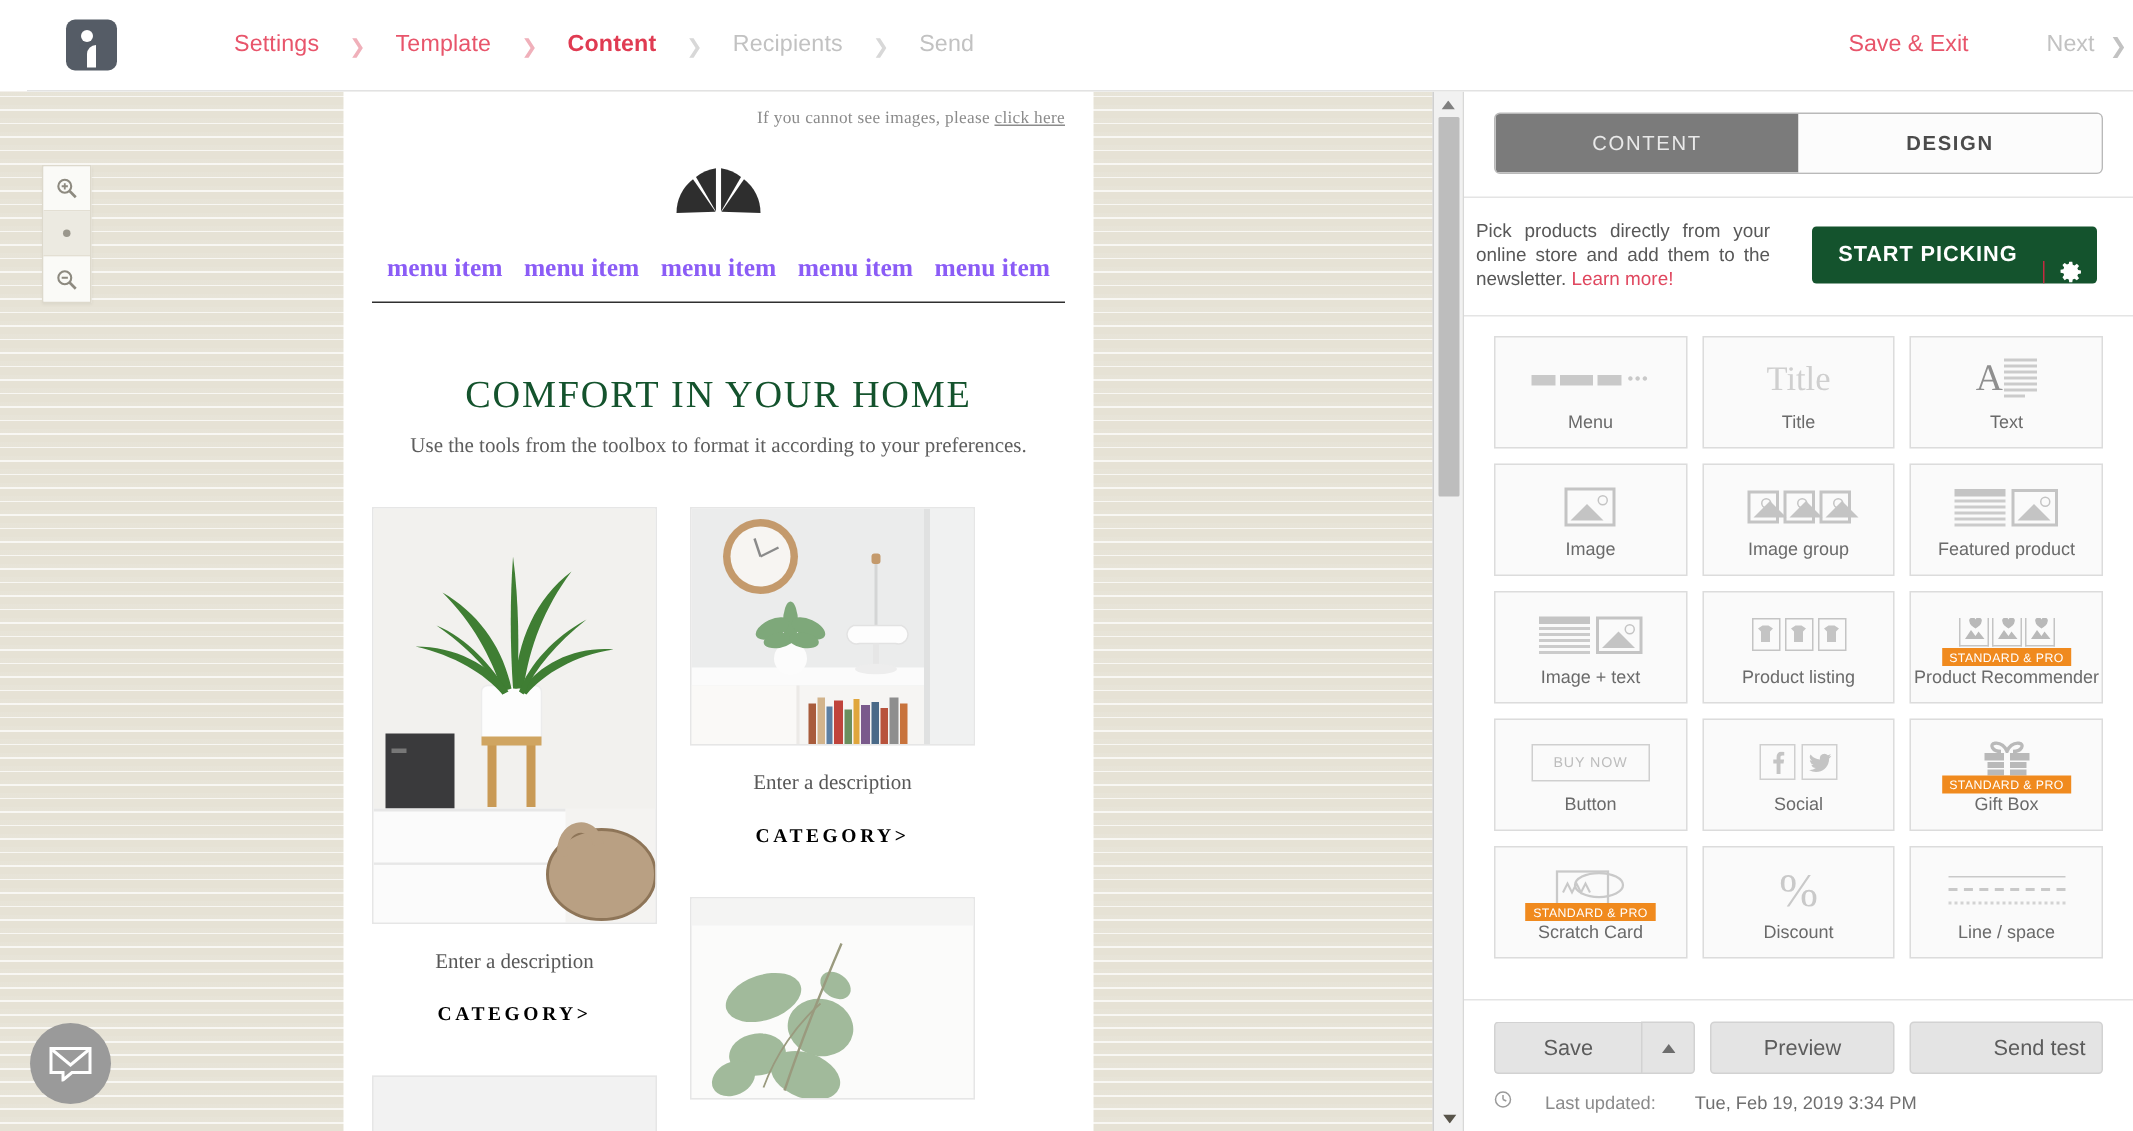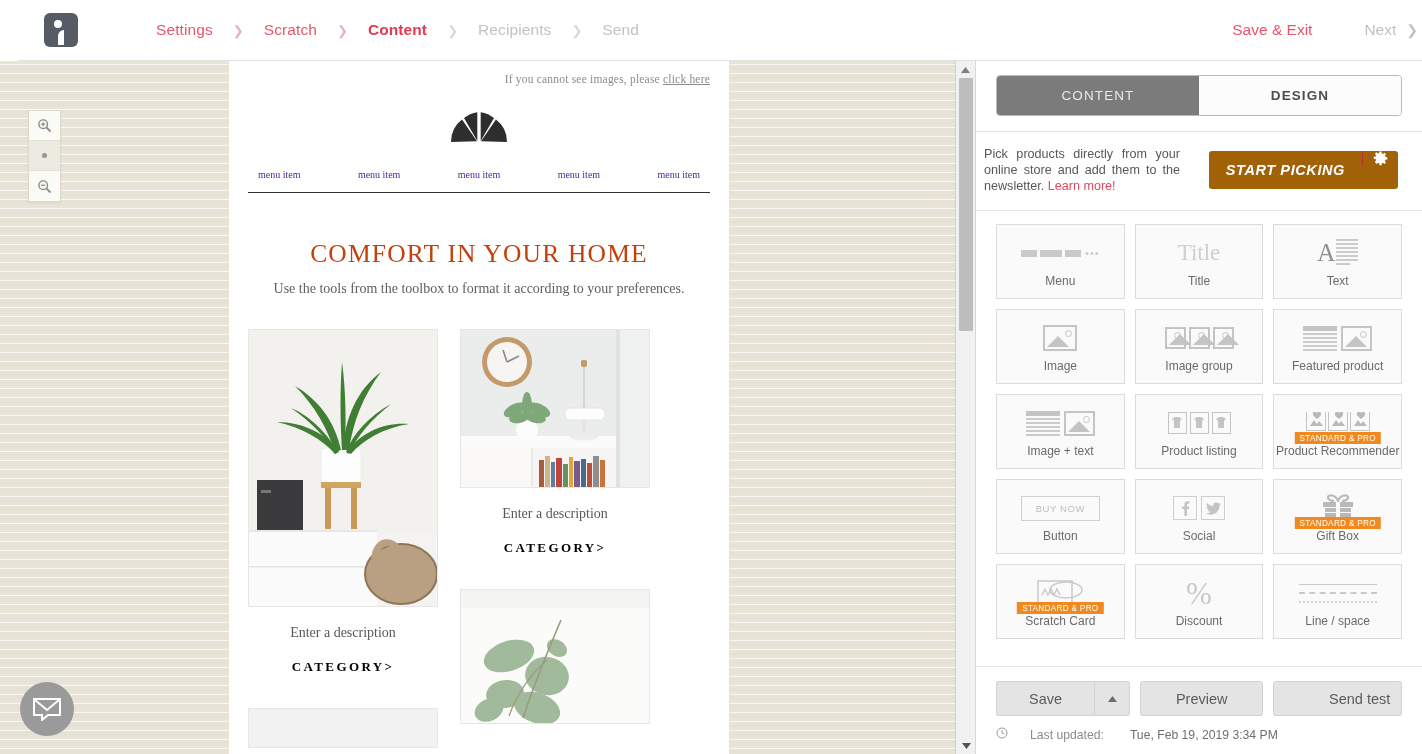--- a/index.html
+++ b/index.html
@@ -90,24 +90,24 @@
   }
   #email-inner { width: 500px; padding: 0 19px; }
   #preheader { text-align: right; font-family: "Liberation Serif", serif;
     font-size: 11.5px; color: #8b8b8b; padding-top: 12px; letter-spacing:.2px;}
   #preheader a { color: #8b8b8b; text-decoration: underline; }
   #brand-logo { display: flex; justify-content: center; margin-top: 24px; }
   #menu-row {
     display: flex; justify-content: space-between; margin-top: 26px;
     padding: 0 10px 12px 10px; border-bottom: 1px solid #2f2f2f;
   }
-  .menu-item { font-family: "Liberation Serif", serif; font-size: 10px; color: #4c1d95; }
+  .menu-item { font-family: "Liberation Serif", serif; font-size: 17px; color: #8b5cf6; font-weight: bold; }
 
   #headline { text-align: center; font-family: "Liberation Serif", serif;
-    font-size: 25.5px; color: #c2410c; letter-spacing: 1.2px; margin-top: 46px; }
+    font-size: 25.5px; color: #14532d; letter-spacing: 1.2px; margin-top: 46px; }
   #subhead { text-align: center; font-family: "Liberation Serif", serif;
     font-size: 14px; color: #5e5e5e; margin-top: 12px; }
 
   #grid { margin-top: 32px; display: flex; gap: 22px; }
   .col { width: 190px; }
   .card-img { border: 1px solid #e6e6e6; background: #f6f6f6; overflow: hidden; }
   .card-desc { text-align: center; font-family: "Liberation Serif", serif;
     font-size: 14px; color: #585858; margin-top: 18px; }
   .card-cat { text-align: center; font-family: "Liberation Serif", serif;
     font-size: 13px; font-weight: bold; color: #000000; letter-spacing: 2.4px;
@@ -136,22 +136,22 @@
   .tab { flex: 1; text-align: center; font-size: 13.5px; letter-spacing: 1.1px;
     padding: 12px 0; cursor: pointer; }
   .tab.active { background: #7b7b7b; color: #e9e9e9; }
   .tab.inactive { background: #fcfcfc; color: #4c4c4c; font-weight: bold; }
 
   #pick-row { display: flex; align-items: center; padding: 14px 24px 16px 8px;
     border-bottom: 1px solid #e4e4e4; }
   #pick-text { font-size: 12.6px; color: #585858; line-height: 1.28; width: 196px;
     text-align: justify; }
   #pick-text a { color: #e0475f; text-decoration: none; }
-  #pick-btn { margin-left: auto; display: flex; align-items: flex-start;
-    background: #a16207; border-radius: 3px; overflow: hidden; cursor: pointer; font-style: italic; }
+  #pick-btn { margin-left: auto; display: flex; align-items: flex-end;
+    background: #14532d; border-radius: 3px; overflow: hidden; cursor: pointer; }
   #pick-btn .lbl { color: #fff; font-size: 14.5px; font-weight: bold; letter-spacing: .6px;
     padding: 11px 17px; }
   #pick-btn .gear { border-left: 1px solid #c22a41; display: flex; align-items: center;
     justify-content: center; width: 36px; color: #fff; }
 
   #blocks { flex: 1; overflow: hidden; padding: 13px 20px 0 20px; }
   .brow { display: flex; gap: 10px; margin-bottom: 10px; }
   .block { width: 138px; height: 75px; border: 1px solid #dcdcdc; background: #fafafa;
     display: flex; flex-direction: column; align-items: center; justify-content: center;
     cursor: pointer; position: relative; }
@@ -195,21 +195,21 @@
 
 <div id="topbar">
   <div id="logo">
     <div class="dot"></div>
       <div class="stem"></div>
   </div>
 
   <div id="breadcrumb">
     <span class="crumb">Settings</span>
     <span class="crumb-sep">❯</span>
-    <span class="crumb">Scratch</span>
+    <span class="crumb">Template</span>
     <span class="crumb-sep">❯</span>
     <span class="crumb active">Content</span>
     <span class="crumb-sep muted">❯</span>
     <span class="crumb muted">Recipients</span>
     <span class="crumb-sep muted">❯</span>
     <span class="crumb muted">Send</span>
   </div>
 
   <div id="topright">
     <span id="save-exit">Save &amp; Exit</span>

